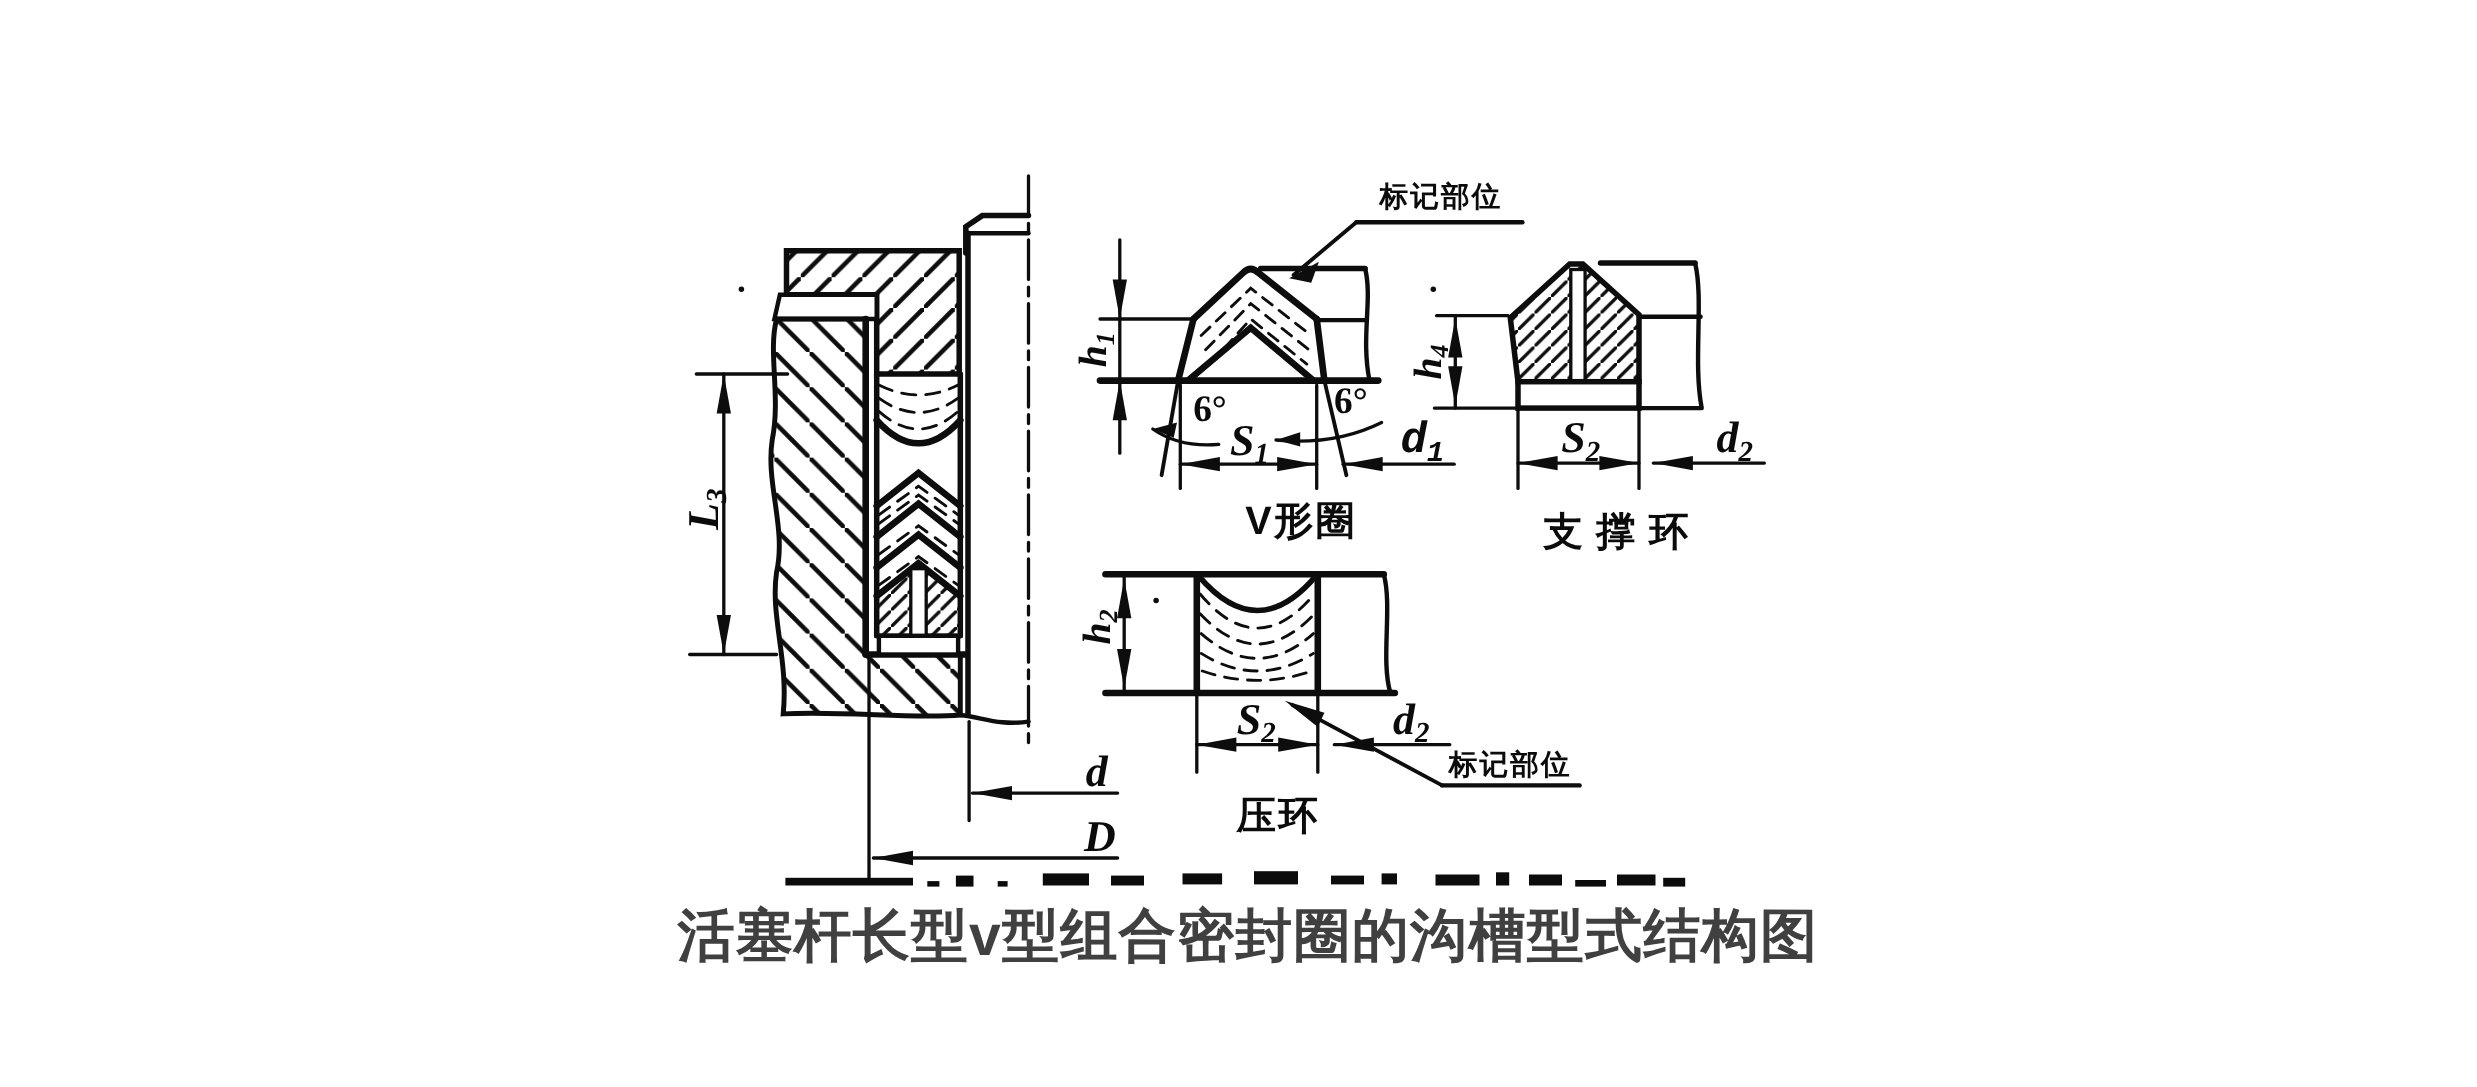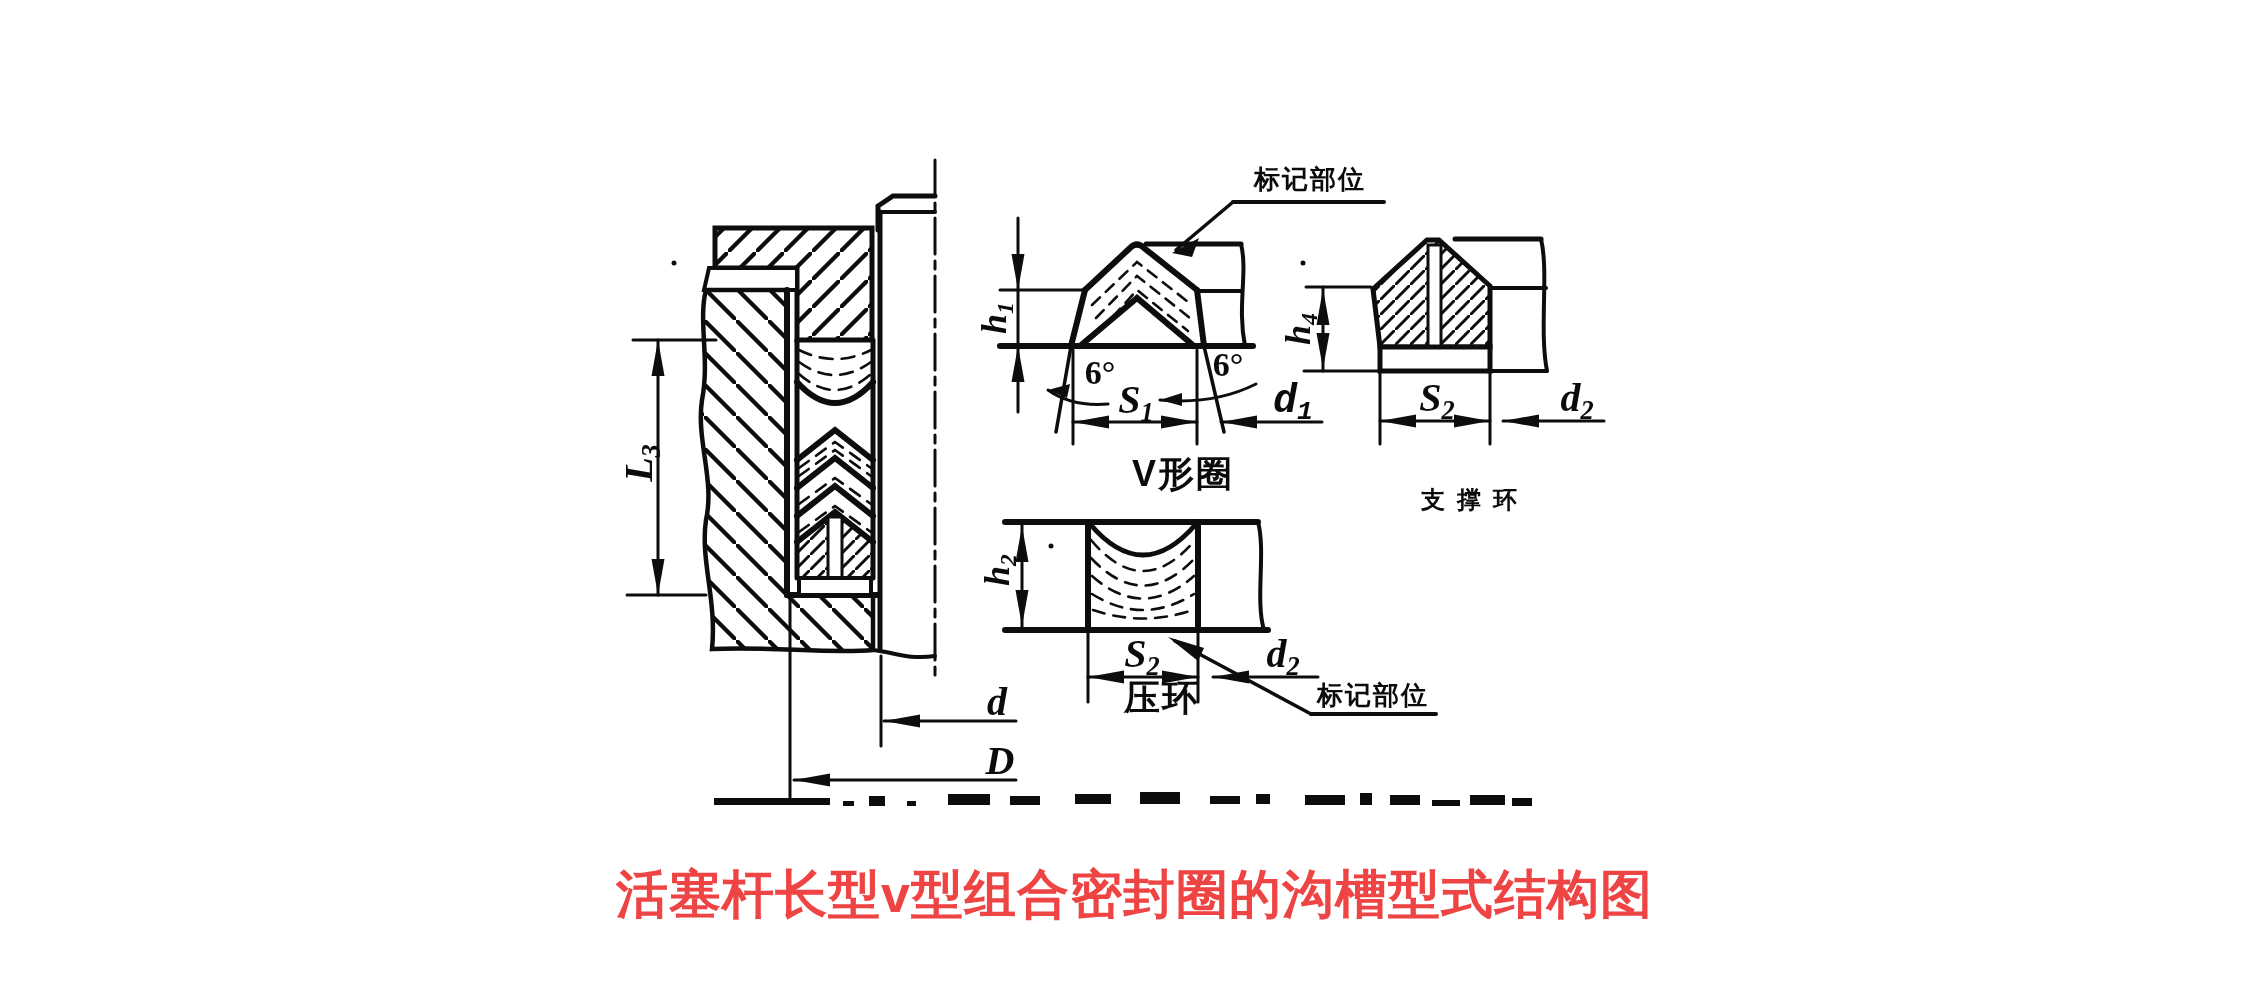--- a/index.html
+++ b/index.html
@@ -6,22 +6,22 @@
   #stage{position:relative;width:2252px;height:988px;background:#fff;overflow:hidden;
          font-family:"Liberation Sans",sans-serif;}
   #lineart{position:absolute;left:0;top:0;}
   .lbl{position:absolute;transform:translate(-50%,-50%);white-space:nowrap;color:#0b0b0b;}
   .cjk{font-family:"Liberation Sans",sans-serif;font-weight:700;font-size:26px;letter-spacing:2px;}
   .cjk-wide{letter-spacing:12px;}
   .dim{font-family:"Liberation Serif",serif;font-style:italic;font-size:40px;font-weight:700;}
   .deg{font-family:"Liberation Serif",serif;font-size:34px;font-weight:700;font-style:normal;}
   .rot{transform:translate(-50%,-50%) rotate(-90deg);}
   .dsub{font-size:0.66em;vertical-align:-0.28em;letter-spacing:0;}
-  #caption{position:absolute;left:616px;top:860px;font-size:52px;font-weight:600;
-           color:#ef4444;letter-spacing:1px;font-family:"Liberation Sans",sans-serif;}
+  #caption{position:absolute;left:616px;top:816px;font-size:52px;font-weight:600;
+           color:#404040;letter-spacing:1px;font-family:"Liberation Sans",sans-serif;}
   .frag{position:absolute;background:#0c0c0c;}
 </style>
 </head>
 <body>
 
 <div id="stage">
 
 <svg id="lineart" width="2252" height="988" viewBox="0 0 2252 988">
   <defs>
     <pattern id="hfwd" width="28" height="28" patternUnits="userSpaceOnUse">
@@ -251,22 +251,22 @@
 <div class="lbl dim" style="left:1283px;top:656px;"><span>d</span><span class="dsub">2</span></div>
 <div class="lbl dim" style="left:997px;top:701px;"><span>d</span></div>
 <div class="lbl dim" style="left:1000px;top:760px;"><span>D</span></div>
 
 <div class="lbl deg" style="left:1100px;top:373px;">6°</div>
 <div class="lbl deg" style="left:1228px;top:365px;">6°</div>
 
 <div class="lbl cjk" style="left:1310px;top:179px;">标记部位</div>
 <div class="lbl cjk" style="left:1373px;top:695px;">标记部位</div>
 <div class="lbl cjk" style="left:1143px;top:474px;font-size:36px;margin-left:40px;">V形圈</div>
-<div class="lbl cjk cjk-wide" style="left:1475px;top:500px;font-size:24px;">支撑环</div>
-<div class="lbl cjk" style="left:1162px;top:698px;font-size:36px;">压环</div>
+<div class="lbl cjk cjk-wide" style="left:1475px;top:484px;font-size:36px;">支撑环</div>
+<div class="lbl cjk" style="left:1162px;top:742px;font-size:36px;">压环</div>
 
 <div>
   <div class="frag" style="left:714px;top:798px;width:116px;height:7px;"></div>
   <div class="frag" style="left:843px;top:801px;width:11px;height:5px;"></div>
   <div class="frag" style="left:869px;top:796px;width:16px;height:10px;"></div>
   <div class="frag" style="left:907px;top:801px;width:9px;height:5px;"></div>
   <div class="frag" style="left:948px;top:794px;width:42px;height:11px;"></div>
   <div class="frag" style="left:1010px;top:796px;width:30px;height:9px;"></div>
   <div class="frag" style="left:1075px;top:794px;width:36px;height:10px;"></div>
   <div class="frag" style="left:1140px;top:792px;width:40px;height:12px;"></div>

